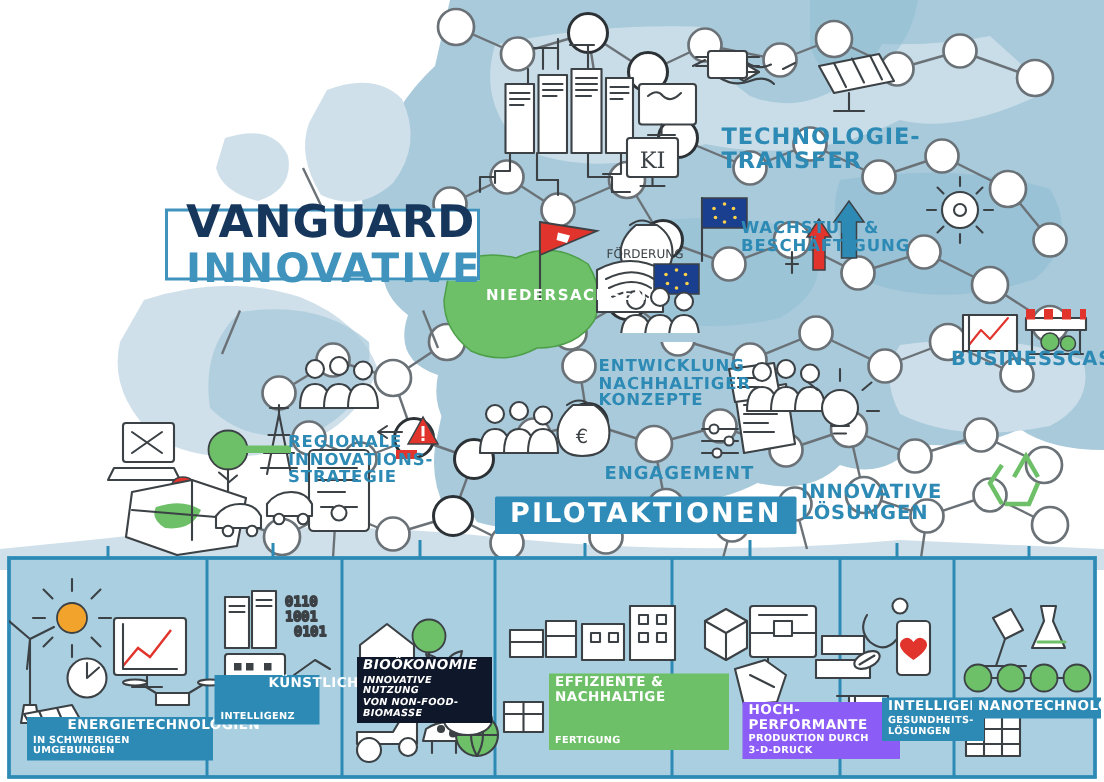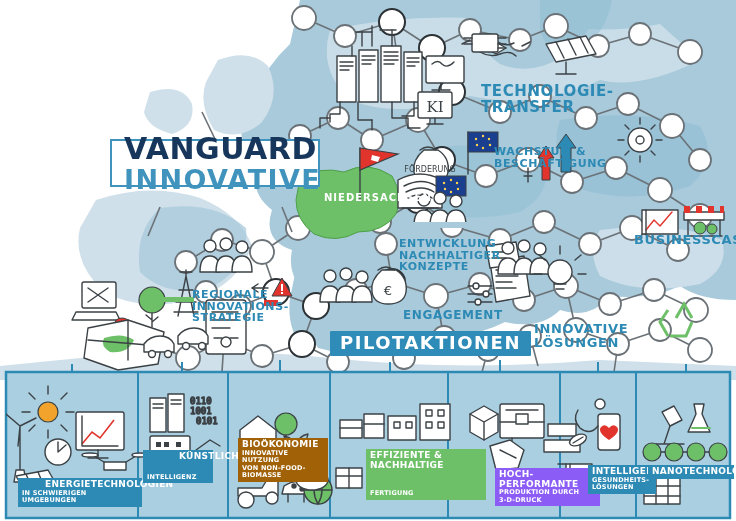--- a/index.html
+++ b/index.html
@@ -684,21 +684,21 @@
       <div class="lbl" style="left: 403px; top: 309px; font-size: 12px;">ENGAGEMENT</div>
       <div class="lbl" style="left: 534px; top: 322px; font-size: 13px;">INNOVATIVE
 LÖSUNGEN</div>
     </div>
 
   <div class="lbl box" style="left:330px;top:331px;font-size:18px;letter-spacing:1.5px;padding:3px 10px;">PILOTAKTIONEN</div>
 
   <div id="pilotlabels">
       <div class="lbl" style="left: 18px; top: 478px; width: 124px; background: rgb(45, 138, 181); color: rgb(255, 255, 255); padding: 2px 4px; box-sizing: border-box;"><div style="font-size: 9px; line-height: 1.08; letter-spacing: 0.3px; padding-left: 23px;">ENERGIETECHNOLOGIEN</div><div style="font-size: 6.5px; line-height: 1.15; letter-spacing: 0.2px; white-space: pre-line;">IN SCHWIERIGEN UMGEBUNGEN</div></div>
       <div class="lbl" style="left: 143px; top: 450px; width: 70px; background: rgb(45, 138, 181); color: rgb(255, 255, 255); padding: 2px 4px; box-sizing: border-box;"><div style="font-size: 9px; line-height: 1.08; letter-spacing: 0.3px; margin-left: 32px;">KÜNSTLICHE</div><div style="font-size: 6.5px; line-height: 1.15; letter-spacing: 0.2px; white-space: pre-line; margin-top: 12px;">INTELLIGENZ</div></div>
-      <div class="lbl" style="left: 238px; top: 438px; width: 90px; background: #a16207; color: rgb(255, 255, 255); padding: 2px 4px; box-sizing: border-box;"><div style="font-size: 9px; line-height: 1.08; letter-spacing: 0.3px;">BIOÖKONOMIE</div><div style="font-size: 6.5px; line-height: 1.15; letter-spacing: 0.2px; white-space: pre-line;">INNOVATIVE NUTZUNG
+      <div class="lbl" style="left: 238px; top: 438px; width: 90px; background: #0f172a; color: rgb(255, 255, 255); padding: 2px 4px; box-sizing: border-box; font-style: italic;"><div style="font-size: 9px; line-height: 1.08; letter-spacing: 0.3px;">BIOÖKONOMIE</div><div style="font-size: 6.5px; line-height: 1.15; letter-spacing: 0.2px; white-space: pre-line;">INNOVATIVE NUTZUNG
 VON NON-FOOD-BIOMASSE</div></div>
       <div class="lbl" style="left: 366px; top: 449px; width: 120px; background: rgb(109, 192, 103); color: rgb(255, 255, 255); padding: 2px 4px; box-sizing: border-box;"><div style="font-size: 9px; line-height: 1.08; letter-spacing: 0.3px;">EFFIZIENTE &amp; NACHHALTIGE</div><div style="font-size: 6.5px; line-height: 1.15; letter-spacing: 0.2px; white-space: pre-line; margin-top: 20px;">FERTIGUNG</div></div>
       <div class="lbl" style="left: 495px; top: 468px; width: 105px; background: #8b5cf6; color: rgb(255, 255, 255); padding: 2px 4px; box-sizing: border-box;"><div style="font-size: 9px; line-height: 1.08; letter-spacing: 0.3px;">HOCH-PERFORMANTE</div><div style="font-size: 6.5px; line-height: 1.15; letter-spacing: 0.2px; white-space: pre-line;">PRODUKTION DURCH
 3-D-DRUCK</div></div>
       <div class="lbl" style="left: 588px; top: 465px; width: 68px; background: rgb(45, 138, 181); color: rgb(255, 255, 255); padding: 2px 4px; box-sizing: border-box;"><div style="font-size: 9px; line-height: 1.08; letter-spacing: 0.3px;">INTELLIGENTE</div><div style="font-size: 6.5px; line-height: 1.15; letter-spacing: 0.2px; white-space: pre-line;">GESUNDHEITS-
 LÖSUNGEN</div></div>
       <div class="lbl" style="left: 648px; top: 465px; width: 86px; background: rgb(45, 138, 181); color: rgb(255, 255, 255); padding: 2px 4px; box-sizing: border-box;"><div style="font-size: 9px; line-height: 1.08; letter-spacing: 0.3px;">NANOTECHNOLOGIE</div></div>
     </div>
 
 </div>

